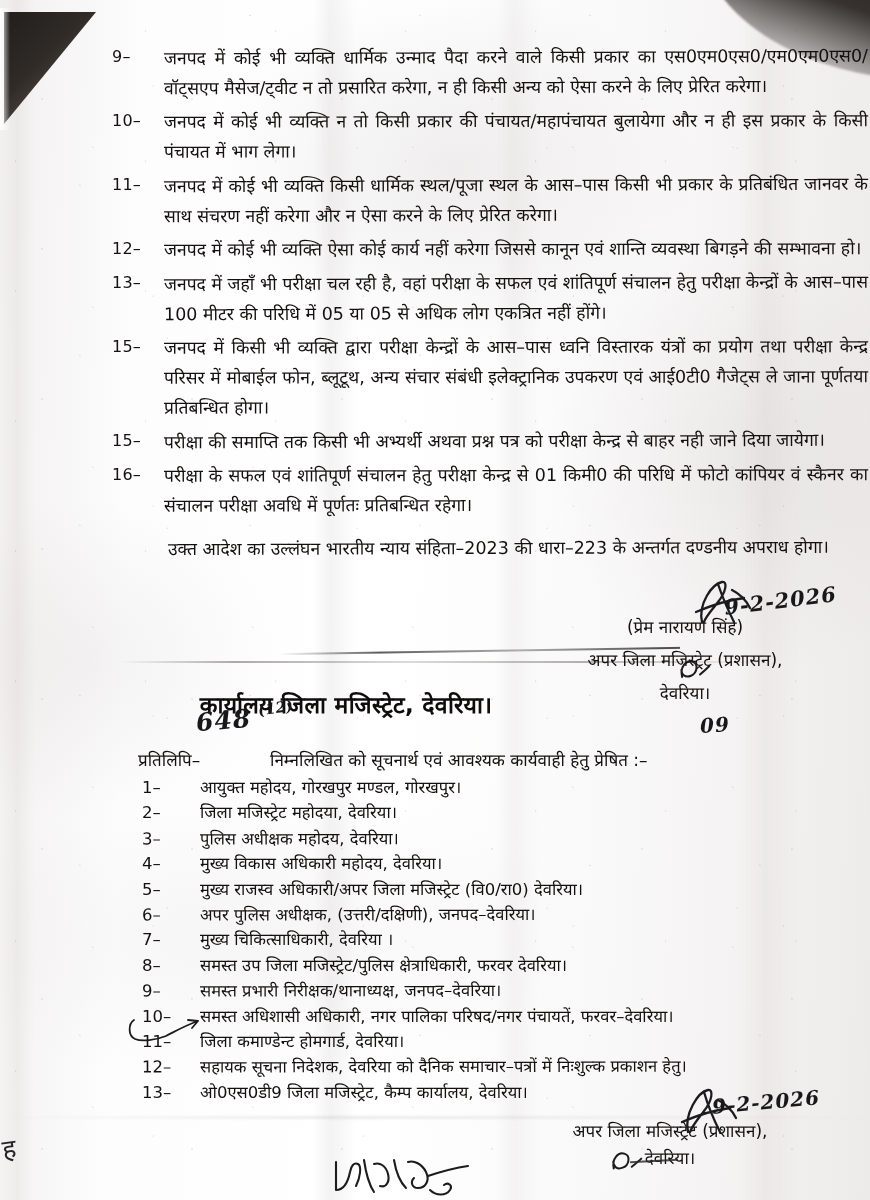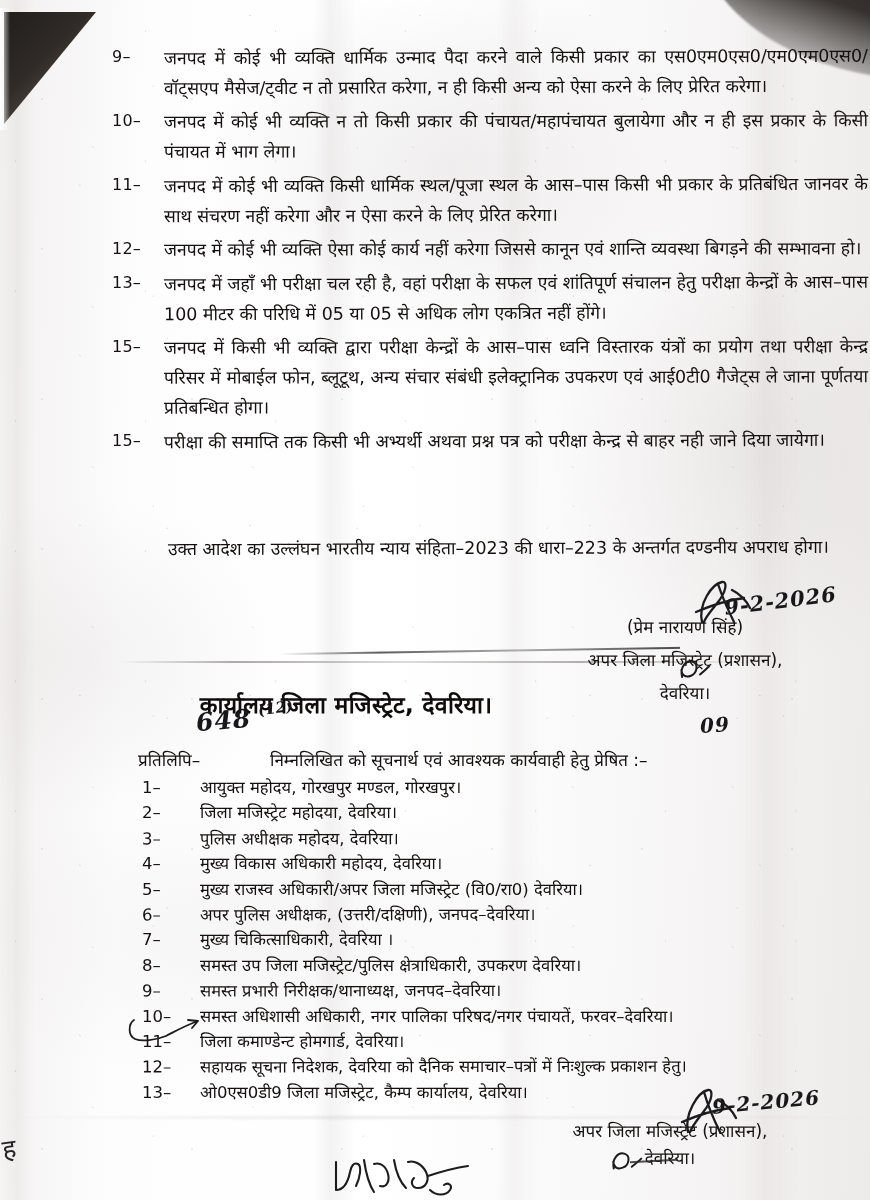--- a/index.html
+++ b/index.html
@@ -429,20 +429,24 @@
       <div class="clause">
         <div class="clause-num">15–</div>
         <div class="clause-body">जनपद में किसी भी व्यक्ति द्वारा परीक्षा केन्द्रों के आस–पास ध्वनि विस्तारक यंत्रों का प्रयोग तथा परीक्षा केन्द्र परिसर में मोबाईल फोन, ब्लूटूथ, अन्य संचार संबंधी इलेक्ट्रानिक उपकरण एवं आई0टी0 गैजेट्स ले जाना पूर्णतया प्रतिबन्धित होगा।</div>
       </div>
 
       <div class="clause">
         <div class="clause-num">15–</div>
         <div class="clause-body">परीक्षा की समाप्ति तक किसी भी अभ्यर्थी अथवा प्रश्न पत्र को परीक्षा केन्द्र से बाहर नही जाने दिया जायेगा।</div>
       </div>
 
+      <div class="clause">
+        <div class="clause-num">16–</div>
+        <div class="clause-body">परीक्षा के सफल एवं शांतिपूर्ण संचालन हेतु परीक्षा केन्द्र से 01 किमी0 की परिधि में फोटो कांपियर वं स्कैनर का संचालन परीक्षा अवधि में पूर्णतः प्रतिबन्धित रहेगा।</div>
+      </div>
 
     </div>
 
     <div class="closing-para">
       <span class="indent"></span><span>उक्त आदेश का उल्लंघन भारतीय न्याय संहिता–2023 की धारा–223 के अन्तर्गत दण्डनीय अपराध होगा।</span>
     </div>
 
     <div class="sig-block-1">
       <span class="ln">(प्रेम नारायण सिंह)</span>
       <span class="ln">अपर जिला मजिस्ट्रेट (प्रशासन),</span>
@@ -481,21 +485,21 @@
       <div class="dist-row">
         <div class="dist-num">6–</div>
         <div class="dist-txt">अपर पुलिस अधीक्षक, (उत्तरी/दक्षिणी), जनपद–देवरिया।</div>
       </div>
       <div class="dist-row">
         <div class="dist-num">7–</div>
         <div class="dist-txt">मुख्य चिकित्साधिकारी, देवरिया ।</div>
       </div>
       <div class="dist-row">
         <div class="dist-num">8–</div>
-        <div class="dist-txt">समस्त उप जिला मजिस्ट्रेट/पुलिस क्षेत्राधिकारी, उपकरण देवरिया।</div>
+        <div class="dist-txt">समस्त उप जिला मजिस्ट्रेट/पुलिस क्षेत्राधिकारी, फरवर देवरिया।</div>
       </div>
       <div class="dist-row">
         <div class="dist-num">9–</div>
         <div class="dist-txt">समस्त प्रभारी निरीक्षक/थानाध्यक्ष, जनपद–देवरिया।</div>
       </div>
       <div class="dist-row">
         <div class="dist-num">10–</div>
         <div class="dist-txt">समस्त अधिशासी अधिकारी, नगर पालिका परिषद/नगर पंचायतें, फरवर–देवरिया।</div>
       </div>
       <div class="dist-row">

